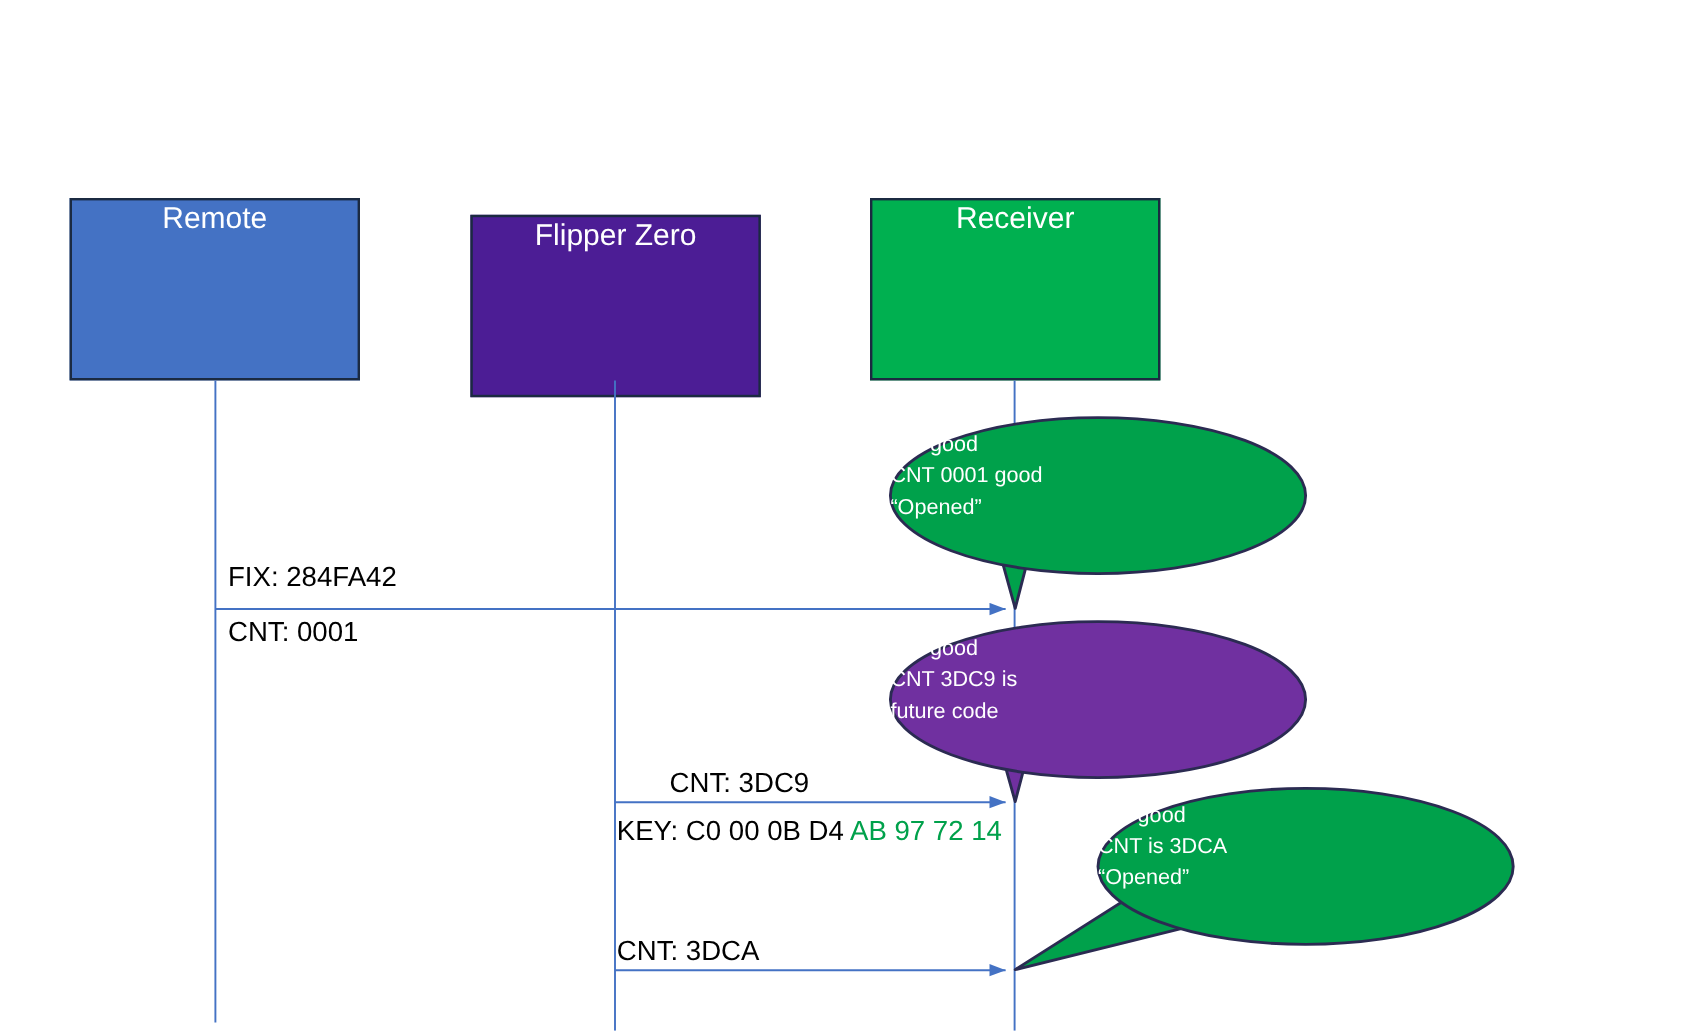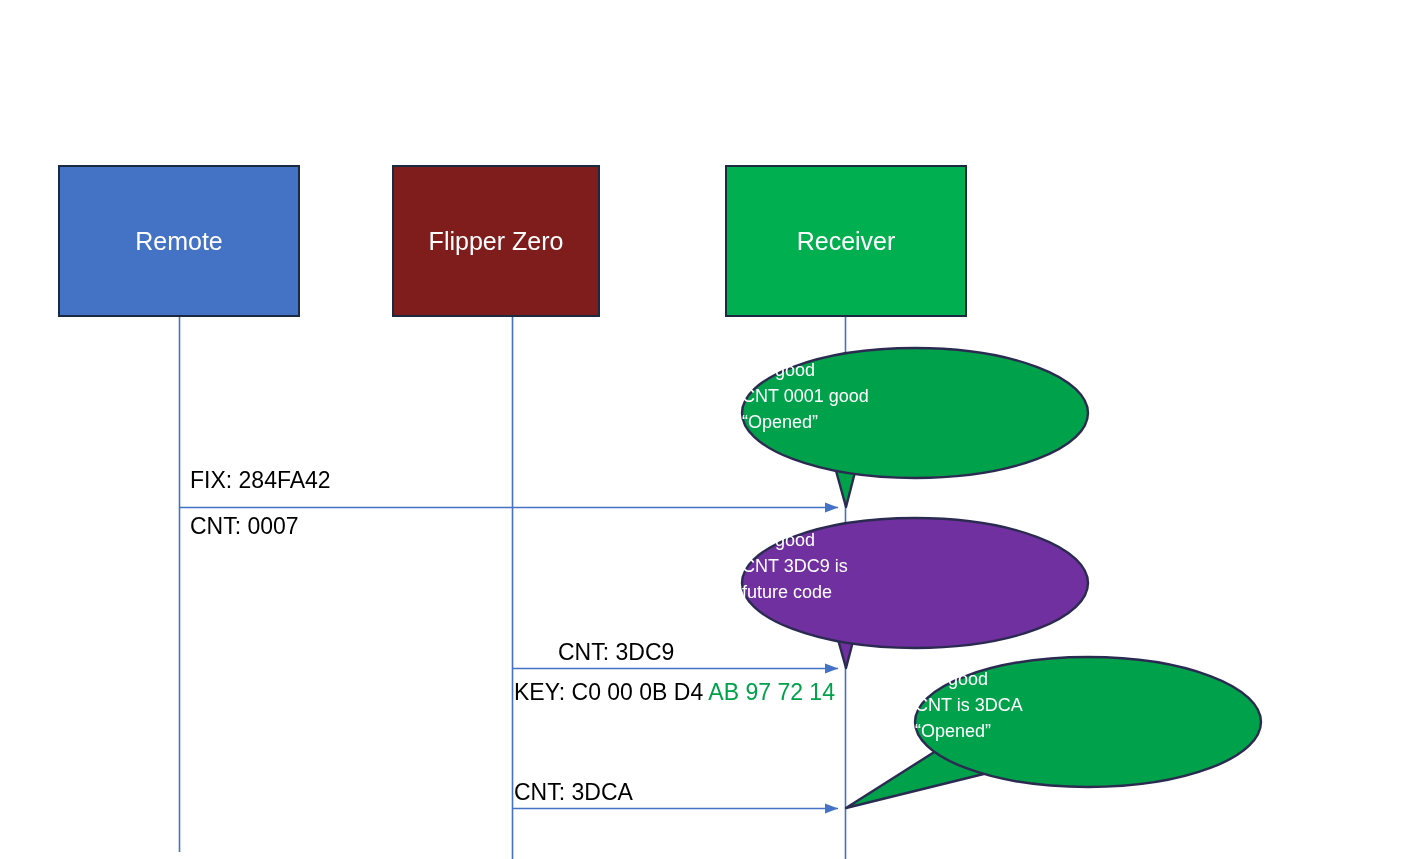--- a/index.html
+++ b/index.html
@@ -36,21 +36,21 @@
     white-space: nowrap;
     line-height: 1.15;
   }
 
   
   .actor-box {
     position: absolute;
     box-sizing: border-box;
     border: 2px solid #1b2a41;
     display: flex;
-    align-items: center;
+    align-items: flex-start;
     justify-content: center;
   }
   .actor-label {
     color: #ffffff;
     font-size: 25px;
     font-weight: 400;
     text-align: center;
     line-height: 1.2;
     white-space: nowrap;
   }
@@ -89,21 +89,21 @@
 </head>
 <body>
 
 <div id="slide">
 
 
   <div class="actor-box" style="left:58px; top:165px; width:242px; height:152px; background:#4472C4;">
     <span class="actor-label">Remote</span>
   </div>
 
-  <div class="actor-box" style="left:392px; top:165px; width:208px; height:152px; background:#7f1d1d;">
+  <div class="actor-box" style="left:392px; top:179px; width:242px; height:152px; background:#4c1d95;">
     <span class="actor-label">Flipper Zero</span>
   </div>
 
   <div class="actor-box" style="left:725px; top:165px; width:242px; height:152px; background:#00B050;">
     <span class="actor-label">Receiver</span>
   </div>
 
   <svg id="overlay" viewBox="0 0 1408 859" width="1408" height="859">
     <defs>
       <marker id="arrowBlue" markerWidth="9" markerHeight="9" refX="8.4" refY="3.2" orient="auto" markerUnits="strokeWidth">
@@ -145,21 +145,21 @@
 
   <div class="bubble-text" style="left:915px; top:666px; width:346px;">
     <div>FIX good</div>
     <div>CNT is 3DCA</div>
     <div>“Opened”</div>
   </div>
 
   <div class="msg" style="left:190px; top:469px;">FIX: 284FA42</div>
 
   <div class="msg" style="left:190px; top:515px;">
-    <div>CNT: 0007</div>
+    <div>CNT: 0001</div>
   </div>
 
   <div class="msg" style="left:514px; top:641px;margin-left:44px;">CNT: 3DC9</div>
 
   <div class="msg" style="left:514px; top:681px;">
     <div>
       <span>KEY: C0 00 0B D4 </span><span class="hex-green-plain">AB 97 72 14</span>
     </div>
   </div>
 

